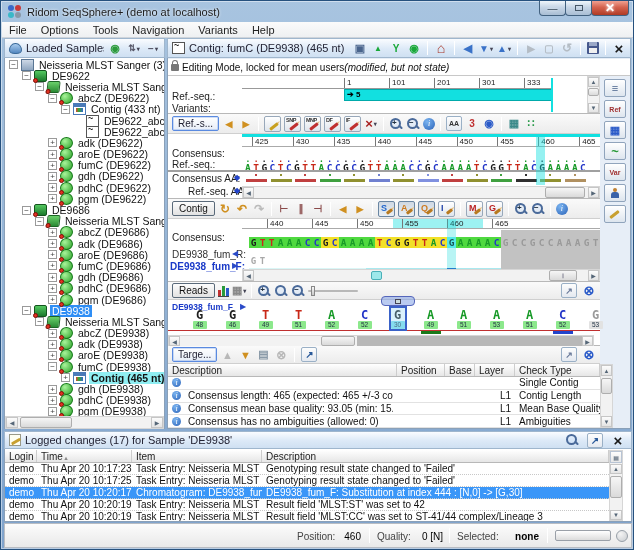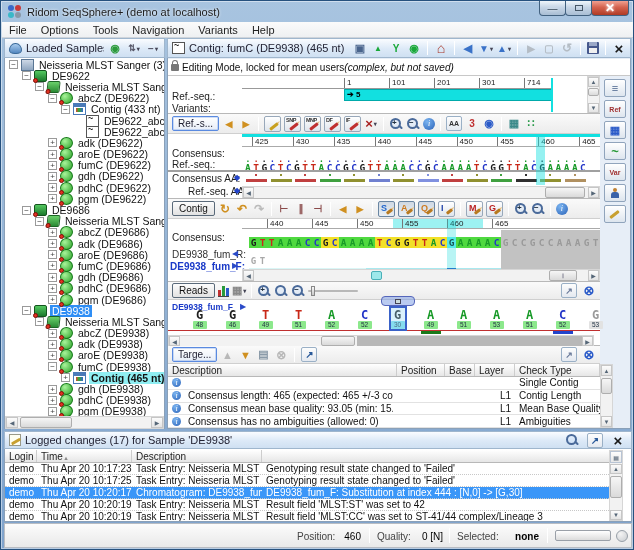--- a/index.html
+++ b/index.html
@@ -393,29 +393,29 @@
           <span class="tsep"></span>
           <span class="flp"></span>
           <span class="tsep"></span>
           <span class="gi" style="color: rgb(26, 26, 26); font-size: 15px; font-weight: bold;">×</span>
         </span>
     </div>
 
     <div style="position:absolute;left:0;top:20px;width:462px;height:17px;background:#fff;border-bottom:1px solid #c8c8c8;display:flex;align-items:center;font-size:10px;color:#111;">
       <span class="lock"></span>
       <span>Editing Mode, locked for mean users </span>
-      <span style="font-style:italic;">(complex, but not saved)</span>
+      <span style="font-style:italic;">(modified, but not state)</span>
     </div>
 
     <div class="seqpanel" id="overview" style="left:0;top:37px;width:432px;height:38px;">
         <span class="rullab" style="left: 176px; top: 2px;">1</span>
         <span class="rullab" style="left: 221px; top: 2px;">101</span>
         <span class="rullab" style="left: 266px; top: 2px;">201</span>
         <span class="rullab" style="left: 311px; top: 2px;">301</span>
-        <span class="rullab" style="left: 356px; top: 2px;">714</span>
+        <span class="rullab" style="left: 356px; top: 2px;">333</span>
         <div style="position: absolute; left: 74px; top: 12px; width: 310px; border-bottom: 1px solid rgb(153, 153, 153);"></div>
         <span class="lblcol" style="left: 4px; top: 15px;">Ref.-seq.:</span>
         <span class="lblcol" style="left: 4px; top: 27px;">Variants:</span>
         <div style="position: absolute; left: 176px; top: 13px; width: 209.25px; height: 12px; background: rgb(18, 224, 224); border: 1px solid rgb(0, 170, 170);">
           <span style="position: absolute; left: 2px; top: 0px; font-size: 8px; color: rgb(0, 0, 0); font-weight: bold;">➔ 5</span>
         </div>
         <div style="position: absolute; left: 382.55px; top: 2px; width: 2px; height: 34px; background: rgb(18, 224, 224);"></div>
         <div class="sb" style="left: 419px; top: 0px; width: 13px; height: 38px;">
           <span class="ar" style="left: 0px; top: 0px; width: 11px; height: 10px;">▲</span>
           <span class="ar" style="left: 0px; bottom: 0px; width: 11px; height: 10px;">▼</span>
@@ -805,20 +805,21 @@
       <span id="log-icons" style="display:flex;gap:8px;align-items:center;margin-right:2px;">
           <span class="mg"></span>
           <span class="gi boxed" style="color: rgb(42, 90, 154); font-size: 10px; font-weight: bold;">↗</span>
           <span class="gi" style="color: rgb(26, 26, 26); font-size: 15px; font-weight: bold;">×</span>
         </span>
     </div>
     <div id="logtable" style="position:absolute;left:0;top:18px;width:604px;height:71px;overflow:hidden;">
         <div class="gridhead" style="grid-template-columns: 32px 95px 130px 1fr; height: 13px;">
           <span>Login</span>
           <span>Time<b style="font-size: 6px; color: rgb(136, 136, 136);"> ▴</b></span>
+          <span>Item</span>
           <span>Description</span>
         </div>
         <div class="grow" style="grid-template-columns: 32px 95px 130px 1fr; height: 12px; border-bottom: 1px dotted rgb(200, 200, 200);">
           <span>demo</span>
           <span>Thu Apr 20 10:17:23 CE...</span>
           <span>Task Entry: Neisseria MLST Sanger ...</span>
           <span>Genotyping result state changed to 'Failed'</span>
         </div>
         <div class="grow" style="grid-template-columns: 32px 95px 130px 1fr; height: 12px; border-bottom: 1px dotted rgb(200, 200, 200);">
           <span>demo</span>

